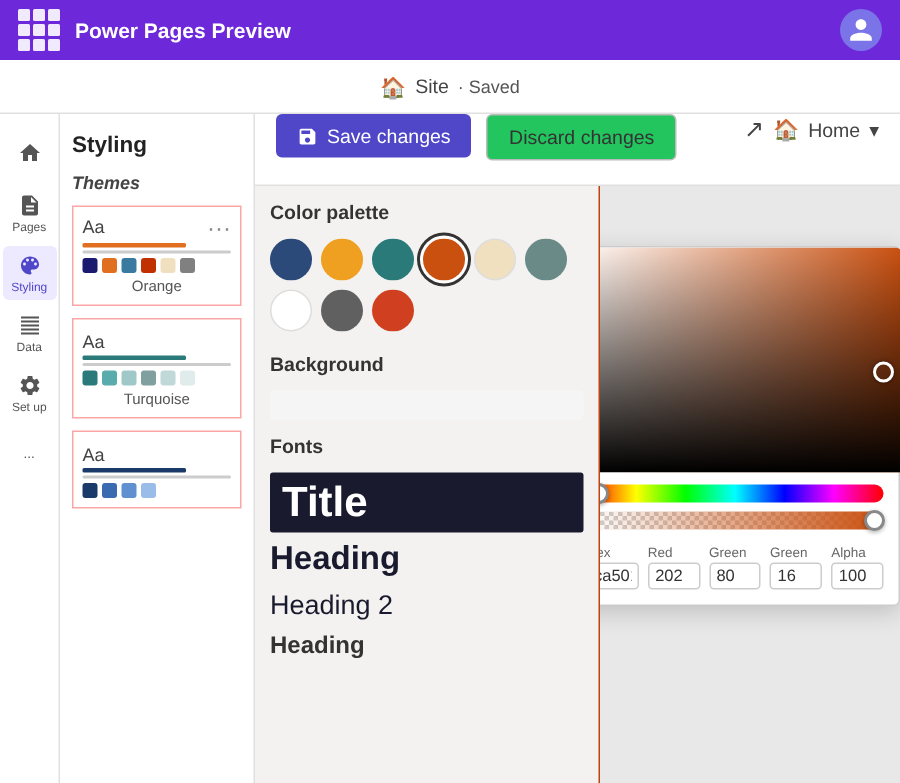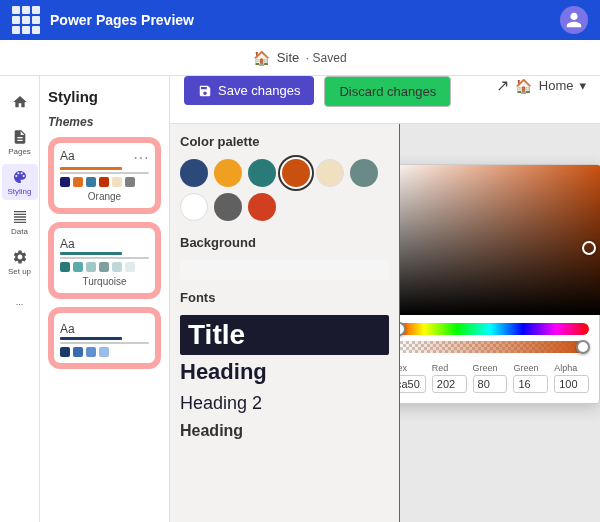--- a/index.html
+++ b/index.html
@@ -1,21 +1,21 @@
 <!DOCTYPE html>
 <html><head>
   <meta charset="utf-8">
   <style>
     * { box-sizing: border-box; margin: 0; padding: 0; font-family: 'Segoe UI', Arial, sans-serif; }
     body { width: 600px; height: 522px; overflow: hidden; background: #f3f2f1; }
 
     
     .top-bar {
       height: 40px;
-      background: #1d4ed8;
+      background: #6d28d9;
       display: flex;
       align-items: center;
       padding: 0 12px;
       gap: 10px;
     }
     .top-bar-grid { display: grid; grid-template-columns: repeat(3,8px); grid-template-rows: repeat(3,8px); gap: 2px; cursor: pointer; }
     .top-bar-grid span { width: 8px; height: 8px; background: white; border-radius: 1px; display: block; opacity: 0.9; }
     .top-bar-title { color: white; font-size: 14px; font-weight: 600; flex: 1; }
     .top-bar-avatar { width: 28px; height: 28px; border-radius: 50%; background: #7b73e8; display: flex; align-items: center; justify-content: center; }
     .top-bar-avatar svg { width: 18px; height: 18px; fill: white; }
@@ -63,22 +63,22 @@
       width: 130px;
       background: white;
       border-right: 1px solid #e0e0e0;
       padding: 12px 8px;
       overflow-y: auto;
     }
     .styling-panel h2 { font-size: 15px; font-weight: 600; margin-bottom: 10px; color: #222; }
     .section-label { font-size: 12px; font-weight: 600; color: #444; margin-bottom: 8px; font-style: italic; }
 
     .theme-card {
-      border: 6px solid #fca5a5;
-      border-radius: 12px;
+      border: 1px solid #fca5a5;
+      border-radius: 0;
       padding: 6px;
       margin-bottom: 8px;
       background: white;
       cursor: pointer;
     }
     .theme-aa { font-size: 12px; color: #444; margin-bottom: 4px; }
     .theme-preview-orange .bar1 { height: 3px; background: #e07020; margin-bottom: 2px; border-radius: 1px; width: 70%; }
     .theme-preview-orange .bar2 { height: 2px; background: #ccc; margin-bottom: 3px; border-radius: 1px; }
     .theme-swatches { display: flex; gap: 3px; margin-top: 3px; }
     .swatch { width: 10px; height: 10px; border-radius: 2px; }

